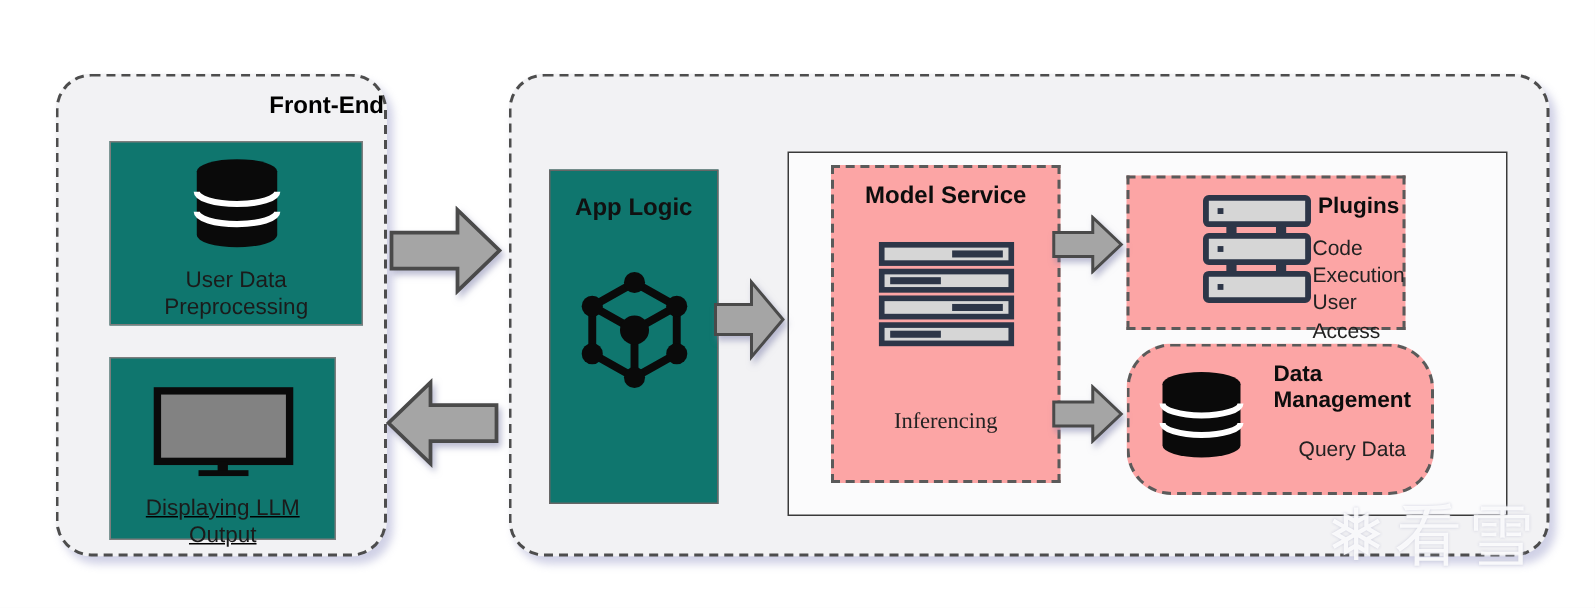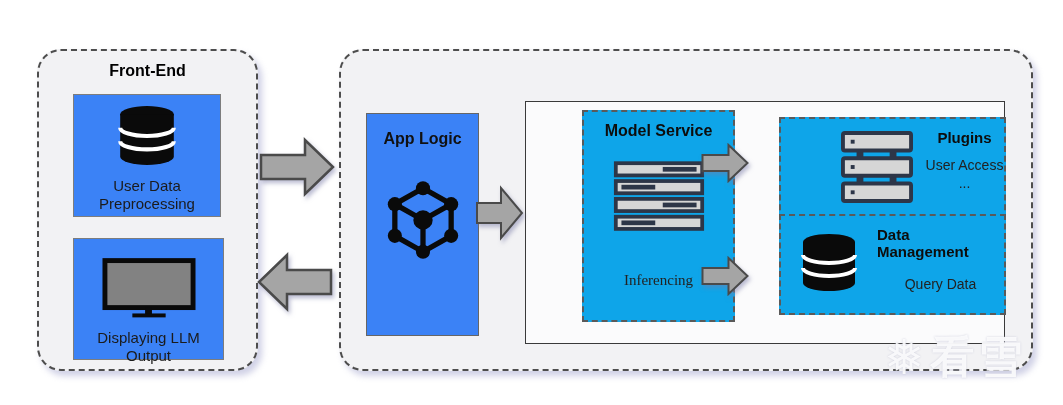--- a/index.html
+++ b/index.html
@@ -10,56 +10,55 @@
   .container {
     position:absolute; background:#f2f2f4;
     border:2px dashed #4d4d4d; border-radius:24px;
     box-shadow:4px 5px 6px rgba(150,152,200,0.45);
     box-sizing:border-box;
   }
   .fe { left:37px; top:49px; width:221px; height:322px; }
   .be { left:339px; top:49px; width:694px; height:322px; }
   .container-title {
     position:absolute; top:11px; left:0; width:100%;
-    text-align:center; font-weight:bold; font-size:16px; color:#000;
+    text-align:right; font-weight:bold; font-size:16px; color:#000;
   }
 
   
   .panel {
-    position:absolute; background:#3b82f6; border:1.5px solid #7d7d7d;
+    position:absolute; background:#0f766e; border:1.5px solid #7d7d7d;
     box-sizing:border-box; display:flex; flex-direction:column; align-items:center;
   }
-  .fe-box1 { left:34px; top:43px; width:148px; height:123px; }
-  .fe-box2 { left:34px; top:187px; width:151px; height:122px; }
+  .fe-box1 { left:34px; top:43px; width:169px; height:123px; }
+  .fe-box2 { left:34px; top:187px; width:151px; height:122px;text-decoration:underline; }
   .panel-label {
     font-size:15px; color:#1b1b1b; text-align:center; line-height:1.22; margin-top:6px;
   }
 
   .applogic { left:25px; top:62px; width:113px; height:223px; border:1.5px solid #666; }
   .applogic-title { font-weight:bold; font-size:16px; color:#111; margin-top:16px; }
 
   
   .solidbox {
     position:absolute; left:184px; top:50px; width:480px; height:243px;
     background:#fbfbfc; border:1.5px solid #3a3a3a; box-sizing:border-box;
   }
 
   
   .dashedbox {
-    position:absolute; background:#0ea5e9; border:2px dashed #5a5a5a;
+    position:absolute; background:#fca5a5; border:2px dashed #5a5a5a;
     box-sizing:border-box;
-    margin-left:28px;
   }
   .ms { left:28px; top:8px; width:153px; height:212px;
         display:flex; flex-direction:column; align-items:center; }
   .ms-title { font-weight:bold; font-size:16px; color:#0d0d0d; margin-top:10px; }
   .ms-caption { font-size:15px; color:#222; margin-top:34px;font-family:Liberation Serif, serif; }
 
-  .plugins { left:225px; top:15px; width:227px; height:103px; display:flex;padding-left:48px; }
-  .dm      { left:225px; top:112px; width:227px; height:101px; display:flex; }
+  .plugins { left:225px; top:15px; width:186px; height:103px; display:flex;padding-left:48px; }
+  .dm      { left:225px; top:127px; width:205px; height:101px; display:flex;border-radius:30px; }
   .icon-col { width:96px; display:flex; align-items:center; justify-content:center; }
   .text-col { flex:1; display:flex; flex-direction:column; align-items:center; }
   .box-title { font-weight:bold; font-size:15px; color:#0d0d0d; margin-top:10px; }
   .plugin-item { font-size:14px; color:#222; line-height:1.3; }
   .plugins .text-col .box-title { margin-bottom:10px; }
   .dm-caption { font-size:14px; color:#222; margin-top:16px;text-align:center; }
 
   
   .flow-arrow { position:absolute; filter:drop-shadow(2px 3px 2px rgba(120,122,165,0.5)); }
 
@@ -69,21 +68,21 @@
   .applogic .icon-wrap { margin-top:28px; }
   .ms .icon-wrap { margin-top:20px; }
 
   
   .watermark {
     position:absolute; left:884px; top:328px; display:flex; align-items:center;
     color:rgba(255,255,255,0.85); text-shadow:0 0 2px rgba(198,200,216,0.9);
     pointer-events:none;
   }
   .watermark .flake { font-size:48px; line-height:1; }
-  .watermark .wm-text { font-size:44px; font-weight:bold; letter-spacing:4px; margin-left:6px; }
+  .watermark .wm-text { font-size:44px; font-weight:normal; letter-spacing:4px; margin-left:6px; }
 </style>
 </head>
 <body>
 
 <div class="canvas">
 
   <div class="container fe">
     <div class="container-title">Front-End</div>
 
     <div class="panel fe-box1">
@@ -172,20 +171,21 @@
               <g fill="#2d3648">
                 <rect x="11" y="9" width="4" height="4"></rect>
                 <rect x="11" y="35" width="4" height="4"></rect>
                 <rect x="11" y="61" width="4" height="4"></rect>
               </g>
             </svg>
           </span>
         </div>
         <div class="text-col">
           <div class="box-title">Plugins</div>
+          <div class="plugin-item">Code Execution</div>
           <div class="plugin-item">User Access</div>
           <div class="plugin-item">...</div>
         </div>
       </div>
 
       <div class="dashedbox dm">
         <div class="icon-col">
           <span>
             <svg width="64" height="64" viewBox="0 0 64 60">
               <ellipse cx="32" cy="9" rx="26" ry="8" fill="#0a0a0a"></ellipse>

